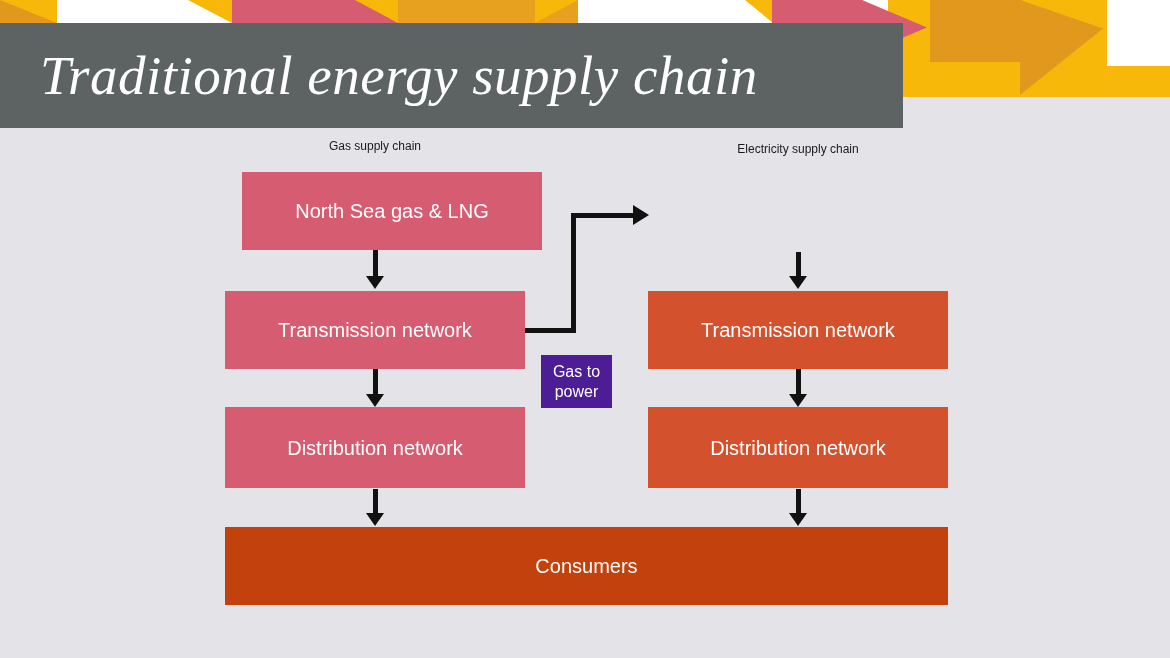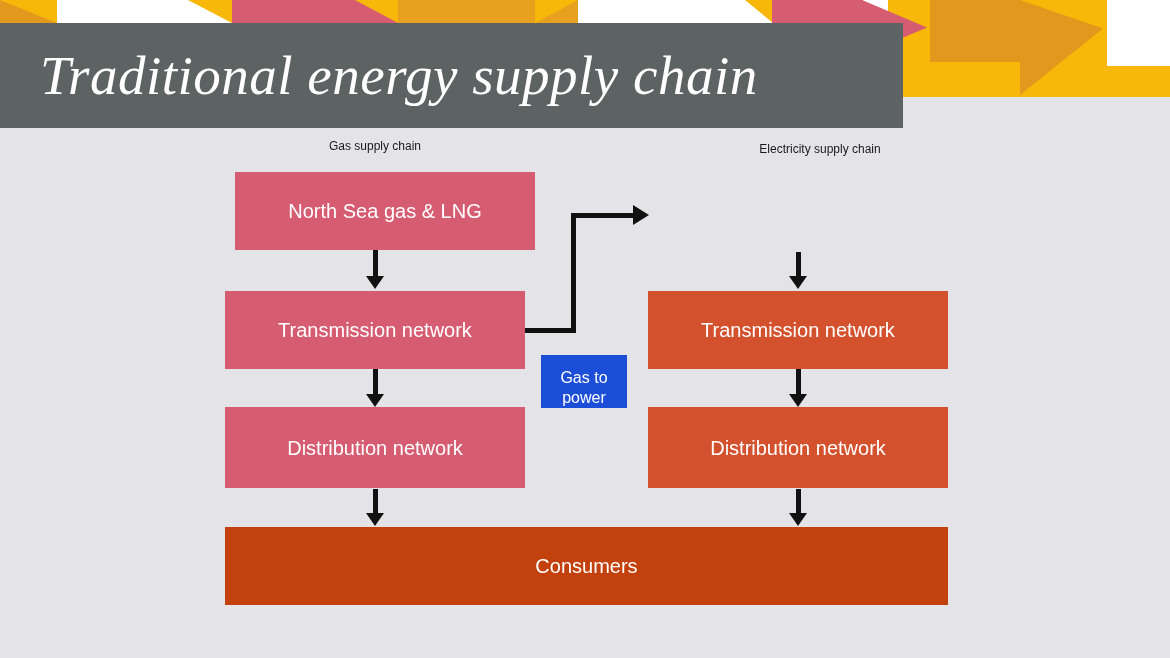--- a/index.html
+++ b/index.html
@@ -43,30 +43,30 @@
   .banner h1 {
     margin:0 0 0 40px; font-family:"Liberation Serif", serif; font-weight:400;
     font-size:55px; color:#ffffff; letter-spacing:0.5px; white-space:nowrap;
   }
 
   
   .col-header {
     width:300px; text-align:center; font-size:12px; color:#1a1a1a;
   }
   .gas-header  { left:225px; top:139px; }
-  .elec-header { left:670px; top:142px; }
+  .elec-header { left:648px; top:142px; }
 
   .box {
     width:300px; display:flex; align-items:center; justify-content:center;
     text-align:center; color:#ffffff; font-size:20px; line-height:1.3; padding:0 20px;
     box-sizing:border-box;
   }
   .pinkbox   { background:#d65c72; }
   .orangebox { background:#d4512e; }
-  .g1 { left:235px; top:172px; height:78px; }
+  .g1 { left:242px; top:172px; height:78px; }
   .g2 { left:225px; top:291px; height:78px; }
   .g3 { left:225px; top:407px; height:81px; }
   .e1 { left:648px; top:173px; height:79px; }
   .e2 { left:648px; top:291px; height:78px; }
   .e3 { left:648px; top:407px; height:81px; }
 
   .consumers {
     left:225px; top:527px; width:723px; height:78px; background:#c2410c;
     display:flex; align-items:center; justify-content:center;
     color:#ffffff; font-size:20px;
@@ -89,22 +89,22 @@
   
   .seg { background:#111111; }
   .seg1 { left:525px; top:328px; width:50px; height:5px; }
   .seg2 { left:571px; top:213px; width:5px;  height:120px; }
   .seg3 { left:571px; top:213px; width:64px; height:5px; }
   .elbow-head { left:633px; top:205px; width:0; height:0;
     border-top:10px solid transparent; border-bottom:10px solid transparent;
     border-left:16px solid #111111; }
 
   .gas-to-power {
-    left:541px; top:355px; width:86px; height:53px; background:#1d4ed8;
-    display:flex; align-items:flex-end; justify-content:center; text-align:center;
+    left:541px; top:355px; width:71px; height:53px; background:#4c1d95;
+    display:flex; align-items:center; justify-content:center; text-align:center;
     color:#ffffff; font-size:16px; line-height:1.25; padding:0 10px; box-sizing:border-box;
   }
 </style>
 </head>
 <body>
 
 <div class="stage">
 
   <div>
     <div class="abs white-strip"></div>

